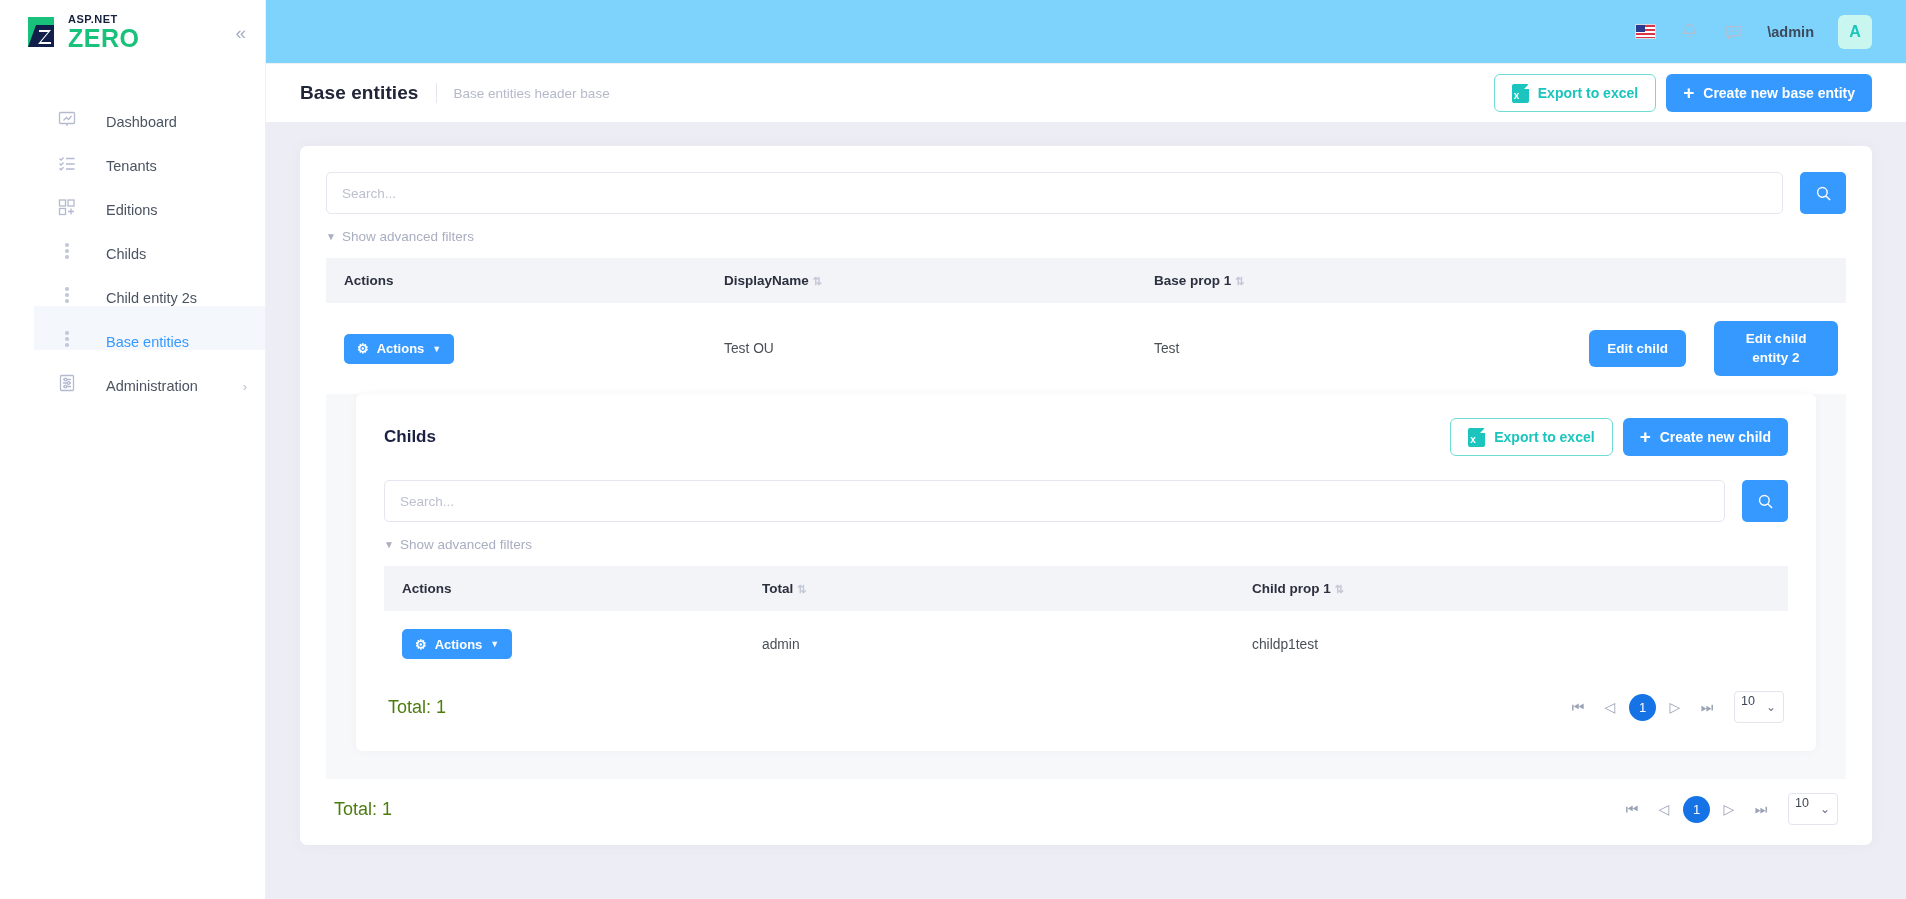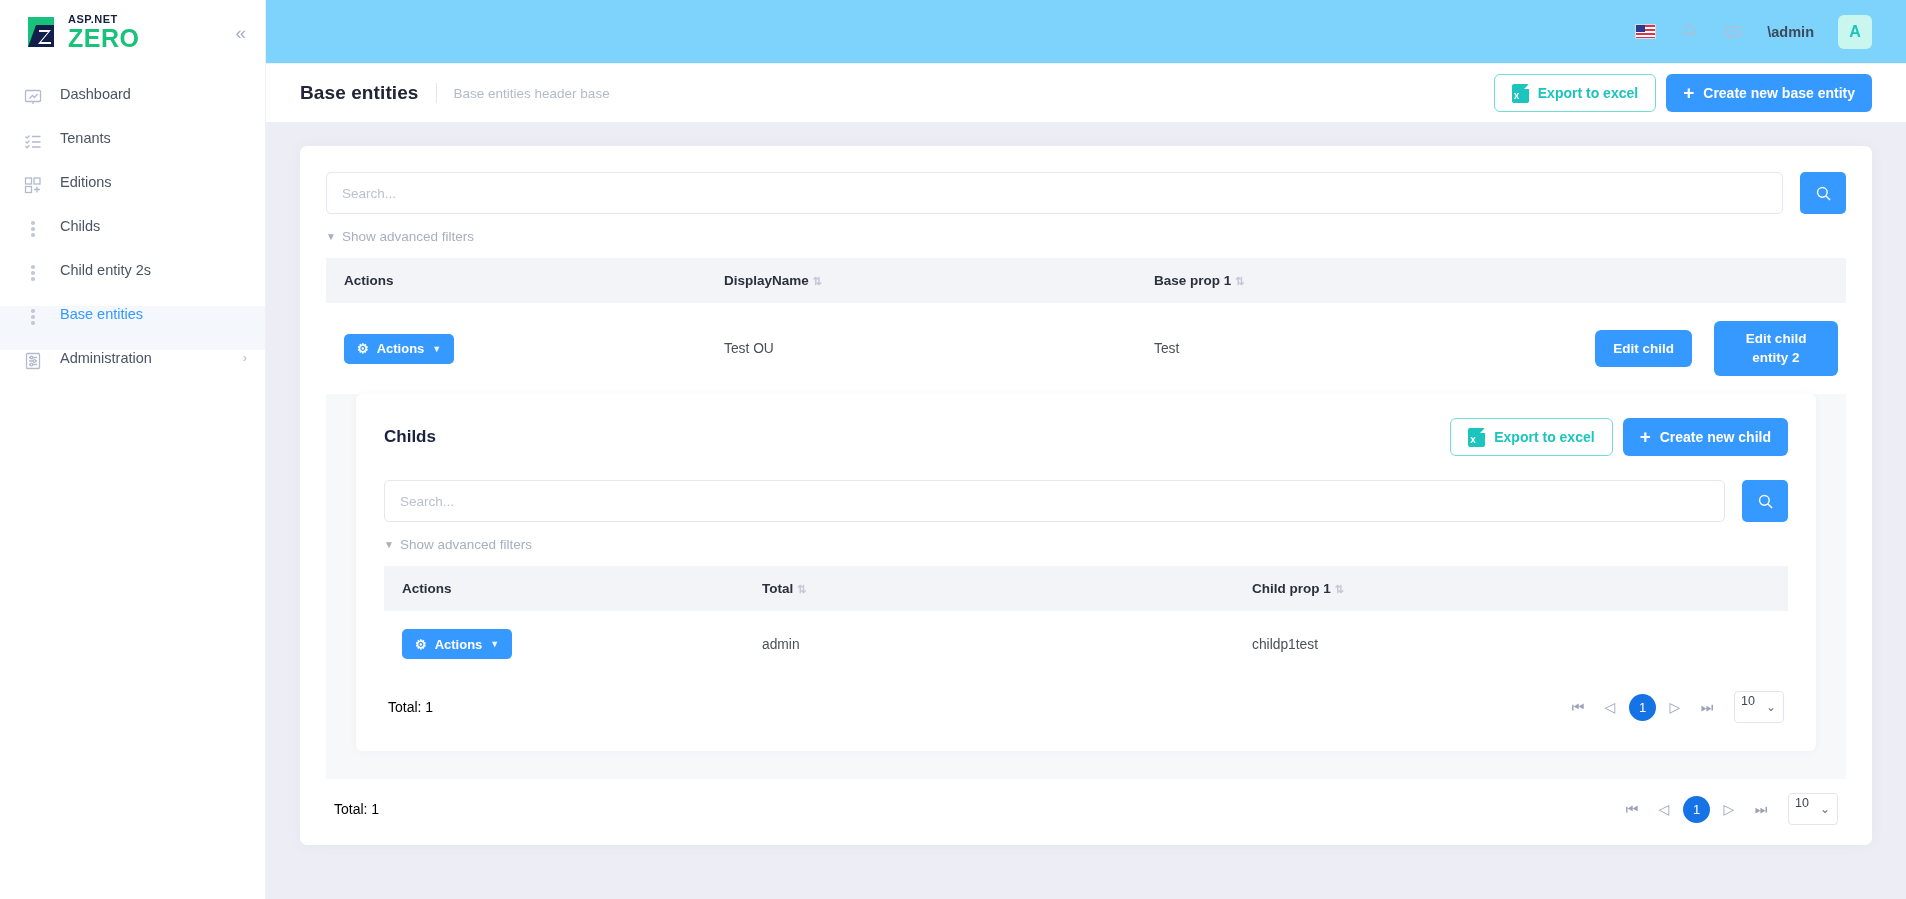--- a/index.html
+++ b/index.html
@@ -35,23 +35,23 @@
     font-size: 25px; font-weight: bold; letter-spacing: .5px;
     color: #19c27a; margin-top: 1px;
   }
   .collapse-btn {
     margin-left: auto; color: #a7aec4; font-size: 19px;
     line-height: 1; cursor: pointer; padding: 4px 2px;
     letter-spacing: -3px;
   }
   .nav { margin-top: 22px; display: flex; flex-direction: column; }
   .nav-item {
-    height: 44px; display: flex; align-items: flex-start;
-    padding: 0 18px 0 22px; gap: 16px; cursor: pointer;
-    color: #4b5462; font-size: 14.5px;
+    height: 44px; display: flex; align-items: flex-end;
+    padding: 0 18px 0 22px; gap: 28px; cursor: pointer;
+    color: #4b5462; font-size: 14.5px; margin-left: 34px;
   }
   .nav-item .nav-ico {
     width: 22px; height: 22px; flex: 0 0 22px;
     display: flex; align-items: center; justify-content: center;
     color: #b3bace;
   }
   .nav-item.active { background: #f4f7fb; }
   .nav-item.active .nav-label { color: #3699ff; }
   .nav-label { white-space: nowrap; }
   .nav-caret { margin-left: auto; color: #b6bdcd; font-size: 13px; }
@@ -146,21 +146,21 @@
     padding: 18px 0 18px 18px; font-size: 13.8px; color: #495057;
     vertical-align: middle; background: #fff;
   }
   .btn-actions {
     background: #3699ff; color: #fff; border-radius: 5px; height: 30px;
     display: inline-flex; align-items: center; gap: 8px; padding: 0 13px;
     font-size: 13px; font-weight: 600; cursor: pointer; border: none;
   }
   .gear { font-size: 13px; line-height: 1; }
   .mini-caret { font-size: 9px; opacity: .95; }
-  .row-actions-right { display: flex; align-items: center; justify-content: flex-end; gap: 22px; padding-right: 8px; }
+  .row-actions-right { display: flex; align-items: center; justify-content: flex-end; gap: 28px; padding-right: 8px; }
   .btn-edit-child {
     background: #3699ff; color: #fff; border-radius: 6px; border: none;
     padding: 0 18px; height: 37px; font-size: 13.5px; font-weight: 600; cursor: pointer;
     display: inline-flex; align-items: center; justify-content: center;
   }
   .btn-edit-child2 {
     background: #3699ff; color: #fff; border-radius: 6px; border: none;
     width: 124px; height: 55px; font-size: 13.5px; font-weight: 600; cursor: pointer;
     display: flex; align-items: center; justify-content: center;
     text-align: center; line-height: 1.35;
@@ -172,21 +172,21 @@
     background: #ffffff; border-radius: 6px; padding: 24px 28px 18px 28px;
     box-shadow: 0 0 10px rgba(82,63,105,.04);
   }
   .nested-head { display: flex; align-items: center; }
   .nested-title { font-size: 17px; font-weight: 700; color: #1b2140; }
   .nested-head-actions { margin-left: auto; display: flex; gap: 10px; }
 
   .pager-row {
     display: flex; align-items: center; padding: 14px 4px 10px 4px;
   }
-  .total-txt { font-size: 14px; color: #000000; text-align: center; }
+  .total-txt { font-size: 18px; color: #4d7c0f; text-align: center; }
   .pager { margin-left: auto; display: flex; align-items: center; gap: 6px; }
   .pg-arrow {
     width: 26px; height: 26px; display: flex; align-items: center; justify-content: center;
     color: #9aa2b5; cursor: pointer; font-size: 14px; background: none; border: none;
   }
   .pg-current {
     width: 27px; height: 27px; border-radius: 50%; background: #1673e6; color: #fff;
     display: flex; align-items: center; justify-content: center;
     font-size: 13px; cursor: pointer; border: none;
   }

